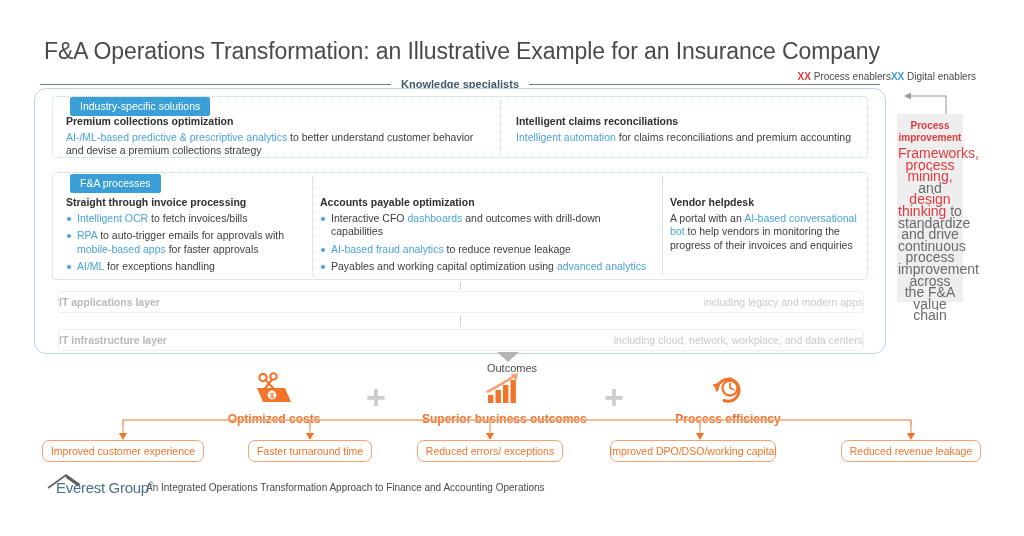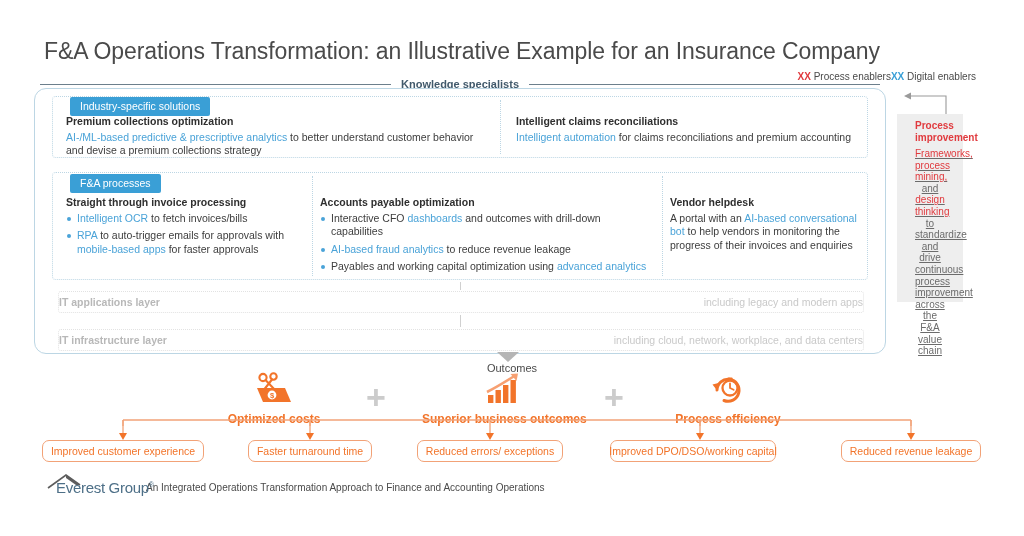--- a/index.html
+++ b/index.html
@@ -79,24 +79,24 @@
   .it-bar b{color:#b8b8b8;font-weight:700;margin-right:4px;}
   .it-app{top:291px;}
   .it-inf{top:329px;}
 
   .tiny-arrow{position:absolute;left:50%;width:1px;background:#d0d0d0;}
 
   
   .pi-box{
     position:absolute;left:897px;top:114px;width:66px;height:188px;
     background:#eeeeee;text-align:center;
-    padding:6px 18px;box-sizing:border-box;
+    padding:6px 1px;box-sizing:border-box;
   }
   .pi-title{font-size:10px;font-weight:700;color:#e03a3e;line-height:12px;margin-bottom:4px;}
-  .pi-body{font-size:10px;color:#6b6b6b;line-height:11.6px;text-decoration:underline;}
+  .pi-body{font-size:14px;color:#6b6b6b;line-height:11.6px;}
   .pi-body .r{color:#e03a3e;}
 
   
   .tri{
     position:absolute;left:497px;top:352px;
     width:0;height:0;border-left:11px solid transparent;border-right:11px solid transparent;
     border-top:10px solid #b5b5b5;
   }
   .outcomes-lbl{
     position:absolute;left:0;right:0;top:362px;text-align:center;
@@ -174,20 +174,21 @@
 <div class="dotted panel-mid"></div>
 <div class="vdiv" style="left:312px;top:176px;height:100px;"></div>
 <div class="vdiv" style="left:662px;top:176px;height:100px;"></div>
 <div class="pill" style="left:70px;top:174px;">F&amp;A processes</div>
 
 <div class="blk" style="left:66px;top:196px;width:240px;">
   <span class="hd">Straight through invoice processing</span>
   <ul class="bl">
     <li><span class="hl">Intelligent OCR</span><span> to fetch invoices/bills</span></li>
     <li><span class="hl">RPA</span><span> to auto-trigger emails for approvals with </span><span class="hl">mobile-based apps</span><span> for faster approvals</span></li>
+    <li><span class="hl">AI/ML</span><span> for exceptions handling</span></li>
   </ul>
 </div>
 
 <div class="blk" style="left:320px;top:196px;width:335px;">
   <span class="hd">Accounts payable optimization</span>
   <ul class="bl">
     <li><span>Interactive CFO </span><span class="hl">dashboards</span><span> and outcomes with drill-down capabilities</span></li>
     <li><span class="hl">AI-based fraud analytics</span><span> to reduce revenue leakage</span></li>
     <li><span>Payables and working capital optimization using </span><span class="hl">advanced analytics</span></li>
   </ul>

